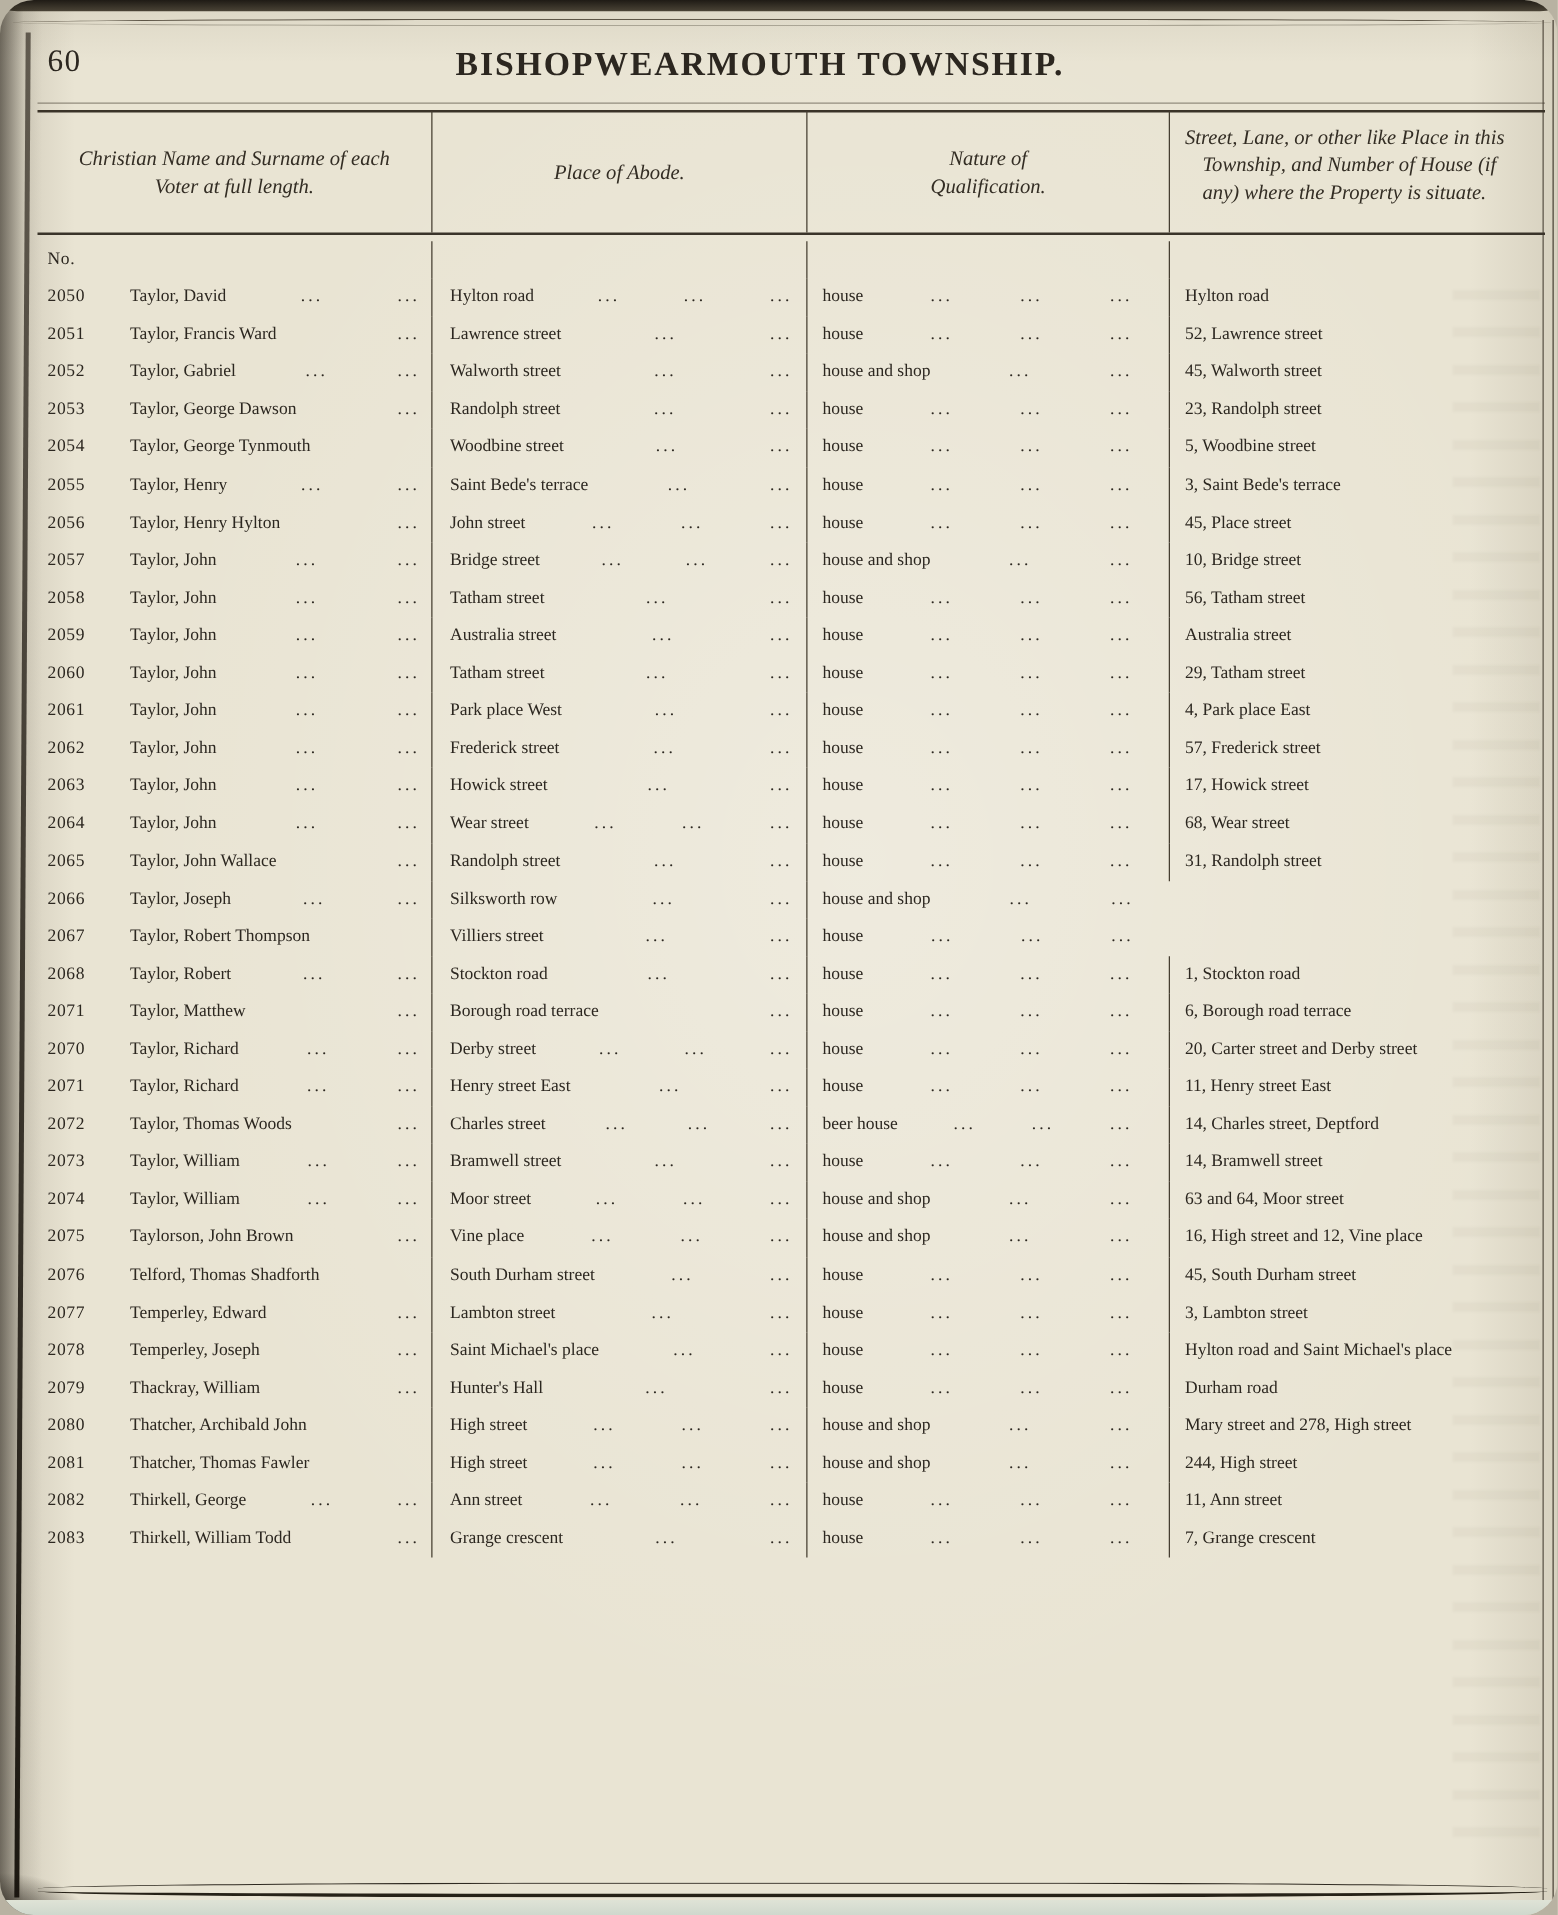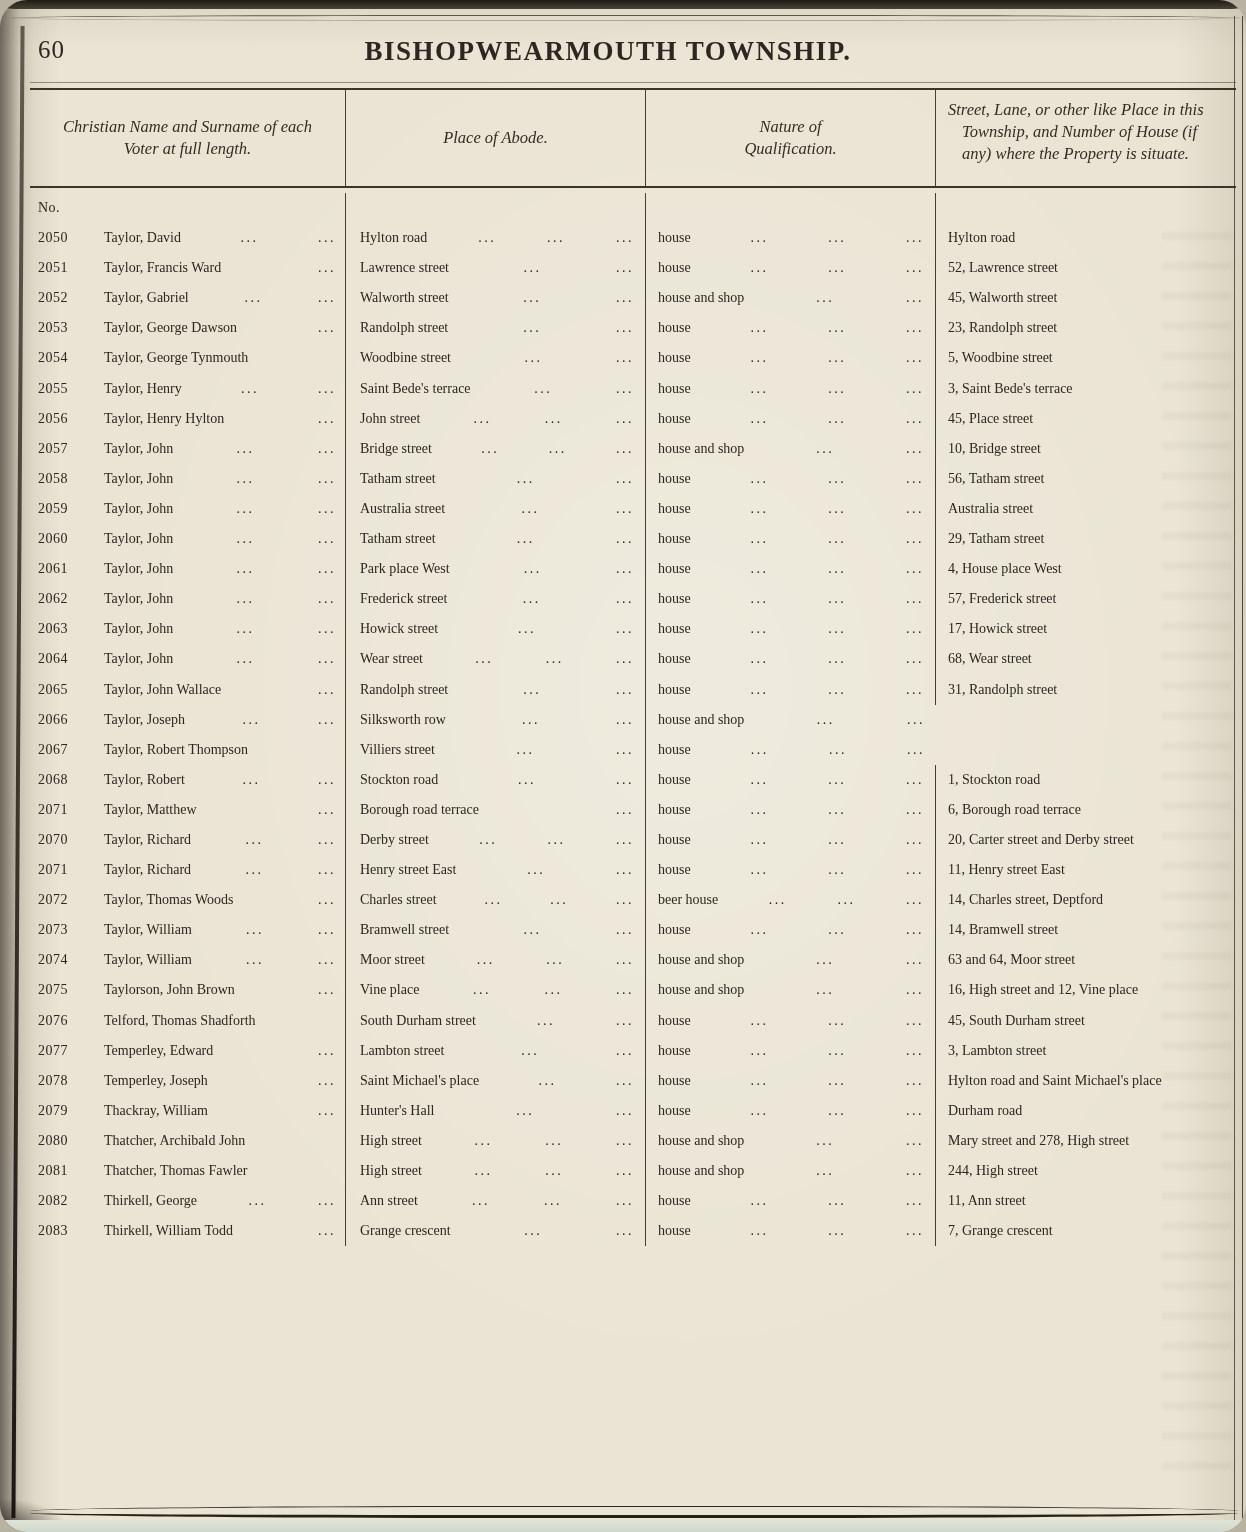--- a/index.html
+++ b/index.html
@@ -33,21 +33,21 @@
   .hcell .w1{max-width:268px;}
   .hcell .w3{max-width:150px;}
   .hcell.street-h{align-items:flex-start;justify-content:flex-start;text-align:left;padding:10px 6px 0 26px;}
   .hcell.street-h .w4{text-indent:-14px;}
   .body{padding-top:5px;}
   .row{display:grid;grid-template-columns:74px 242px 300px 290px 1fr;min-height:30.1px;font-size:14px;line-height:30.1px;}
   .row .c{padding:0 0 0 0;}
   .row .no{padding-left:8px;letter-spacing:.5px;}
   .row .name{border-right:1.6px solid #453e31;display:flex;justify-content:space-between;padding-right:9px;}
   .row .abode{border-right:1.6px solid #453e31;display:flex;justify-content:space-between;padding-left:14px;padding-right:11px;}
-  .row .qual{border-right:1.6px solid #453e31;display:flex;justify-content:space-between;padding-left:12px;padding-right:11px;}
+  .row .qual{border-right:1.6px solid #453e31;display:flex;justify-content:space-between;padding-left:12px;padding-right:29px;}
   .row .street{padding-left:104px;text-indent:-92px;padding-right:8px;text-align:justify;}
   .dots{letter-spacing:2.5px;white-space:nowrap;}
   .bottom-rule{position:absolute;top:1506px;left:30px;width:1208px;height:8px;border-top:1.8px solid #2e2920;border-bottom:3px solid #262117;border-radius:40%/5px;}
 </style>
 </head>
 <body>
 
 <div class="page">
   <div class="scan-top"></div>
   <div class="frame-top"></div>
@@ -311,21 +311,21 @@
             <span>Park place West</span>
             <span class="dots">...</span>
             <span class="dots">...</span>
           </div>
           <div class="c qual">
             <span>house</span>
             <span class="dots">...</span>
             <span class="dots">...</span>
             <span class="dots">...</span>
           </div>
-          <div class="c street">4, House place West</div>
+          <div class="c street">4, Park place East</div>
         </div>
         <div class="row">
           <div class="c no">2062</div>
           <div class="c name">
             <span>Taylor, John</span>
             <span class="dots">...</span>
             <span class="dots">...</span>
           </div>
           <div class="c abode">
             <span>Frederick street</span>

